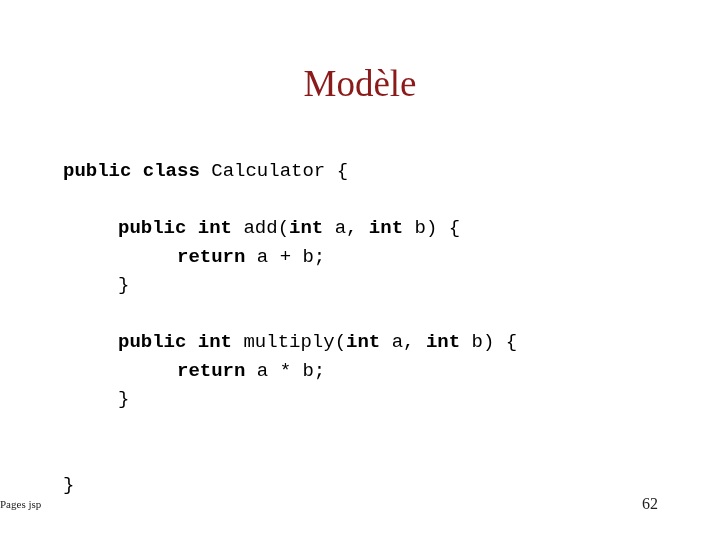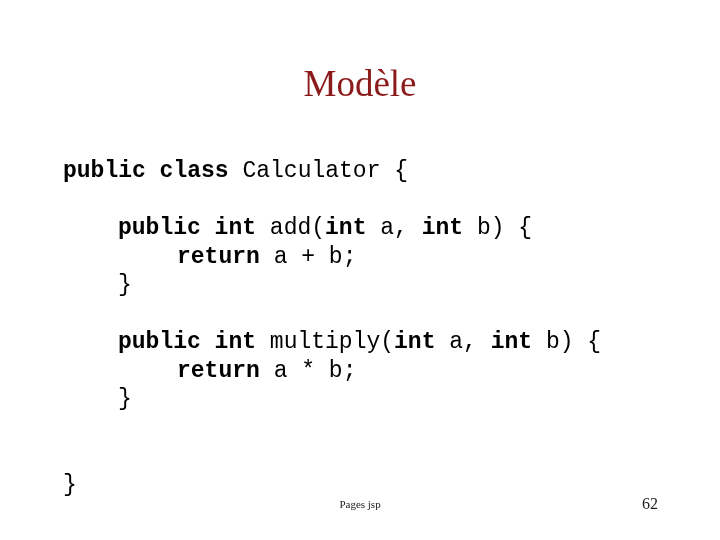--- a/index.html
+++ b/index.html
@@ -39,21 +39,21 @@
     white-space: pre;
   }
 
   
   #code-block {
     position: absolute;
     left: 63px;
     top: 157px;
     width: 640px;
     font-family: "Liberation Mono", "DejaVu Sans Mono", monospace;
-    font-size: 23px;
+    font-size: 19px;
     line-height: 28.5px;
     color: #000000;
     white-space: pre;
   }
   .code-line {
     white-space: pre;
     height: 28.5px;
   }
   .code-line.blank {
     height: 28.5px;
@@ -64,21 +64,20 @@
   .plain {
     font-weight: normal;
   }
 
   
   #footer-note {
     position: absolute;
     left: 0;
     top: 497px;
     width: 720px;
-    text-align: center;
     font-family: "Liberation Serif", "DejaVu Serif", serif;
     font-size: 11px;
     line-height: 14px;
     color: #222222;
     white-space: pre;
   }
   #footer-page-number {
     position: absolute;
     left: 600px;
     top: 497px;

